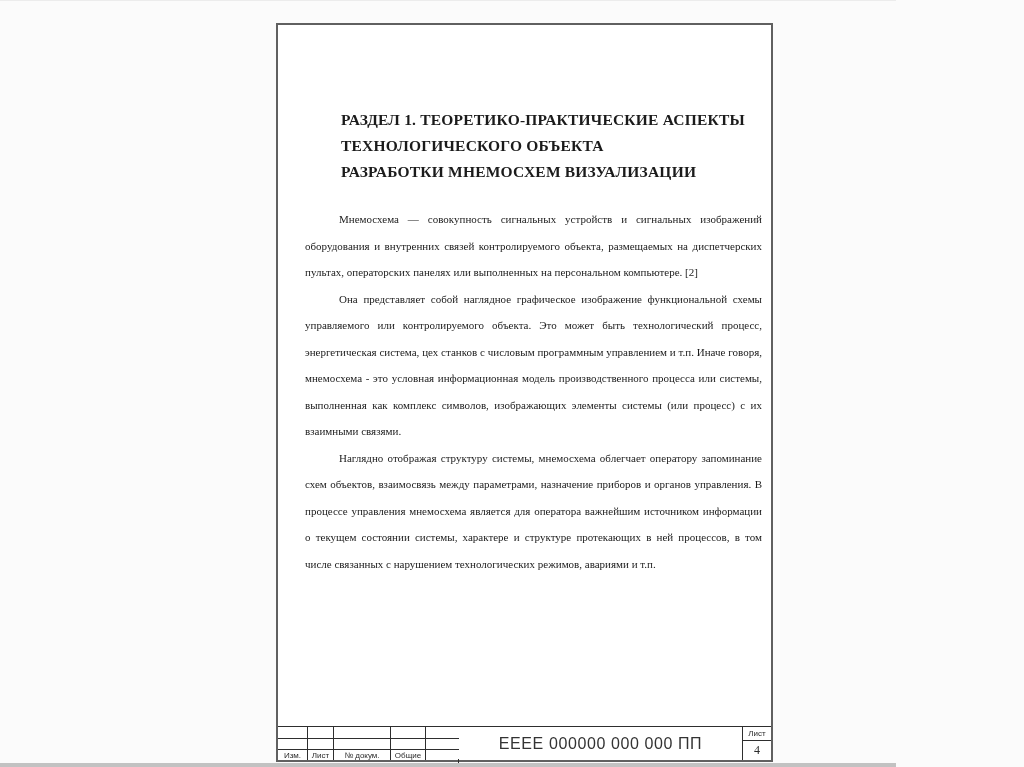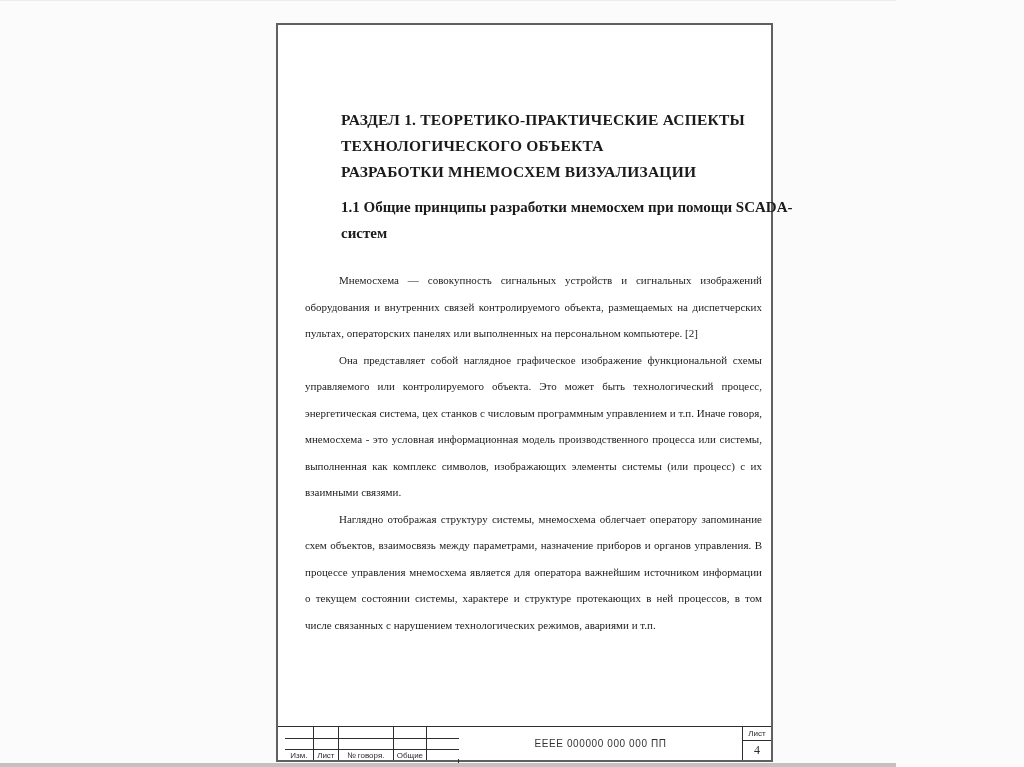--- a/index.html
+++ b/index.html
@@ -55,41 +55,41 @@
   .titleblock {
     position: absolute;
     left: 0; right: 0; bottom: 0;
     height: 34px;
     border-top: 1px solid #2e2e2e;
     display: flex;
     font-family: "Liberation Sans", "DejaVu Sans", sans-serif;
     color: #2b2b2b;
     background: #ffffff;
   }
-  .tb-left { width: 181px; display: flex; flex-direction: column; padding-left: 7px; }
+  .tb-left { width: 181px; display: flex; flex-direction: column; }
   .tb-row { display: flex; height: 11px; }
   .tb-row + .tb-row { border-top: 1px solid #2e2e2e; }
   .tb-row.labels { height: 11px; }
   .tb-cell {
     border-right: 1px solid #2e2e2e;
     height: 100%;
     display: flex; align-items: center; justify-content: center;
     font-size: 8px;
     white-space: nowrap;
     overflow: hidden;
   }
   .c-izm  { width: 30px; }
   .c-list { width: 26px; }
   .c-dok  { width: 57px; }
   .c-podp { width: 35px; }
   .c-data { width: 33px; margin-top: 32px; }
   .tb-center {
     flex: 1;
     display: flex; align-items: center; justify-content: center;
-    font-size: 10px;
+    font-size: 16px;
     letter-spacing: 0.6px;
     color: #333333;
     text-align: center;
   }
   .tb-right {
     width: 29px;
     border-left: 1px solid #2e2e2e;
     display: flex; flex-direction: column;
   }
   .tb-sheet-label {
@@ -113,24 +113,20 @@
   <div class="page-frame">
 
     <div class="content">
 
       <div class="section-heading">
         <div class="hl">РАЗДЕЛ 1. ТЕОРЕТИКО-ПРАКТИЧЕСКИЕ АСПЕКТЫ</div>
         <div class="hl">ТЕХНОЛОГИЧЕСКОГО ОБЪЕКТА</div>
         <div class="hl">РАЗРАБОТКИ МНЕМОСХЕМ ВИЗУАЛИЗАЦИИ</div>
       </div>
 
-      <div class="subsection-heading">
-        <div class="hl">1.1 Общие принципы разработки мнемосхем при помощи SCADA-</div>
-        <div class="hl">систем</div>
-      </div>
 
       <div class="body-text">
         <p>Мнемосхема — совокупность сигнальных устройств и сигнальных изображений оборудования и внутренних связей контролируемого объекта, размещаемых на диспетчерских пультах, операторских панелях или выполненных на персональном компьютере. [2]</p>
         <p>Она представляет собой наглядное графическое изображение функциональной схемы управляемого или контролируемого объекта. Это может быть технологический процесс, энергетическая система, цех станков с числовым программным управлением и т.п. Иначе говоря, мнемосхема - это условная информационная модель производственного процесса или системы, выполненная как комплекс символов, изображающих элементы системы (или процесс) с их взаимными связями.</p>
         <p>Наглядно отображая структуру системы, мнемосхема облегчает оператору запоминание схем объектов, взаимосвязь между параметрами, назначение приборов и органов управления. В процессе управления мнемосхема является для оператора важнейшим источником информации о текущем состоянии системы, характере и структуре протекающих в ней процессов, в том числе связанных с нарушением технологических режимов, авариями и т.п.</p>
 
       </div>
 
     </div>
 
@@ -147,21 +143,21 @@
         <div class="tb-row">
           <div class="tb-cell c-izm"></div>
           <div class="tb-cell c-list"></div>
           <div class="tb-cell c-dok"></div>
           <div class="tb-cell c-podp"></div>
           <div class="tb-cell c-data"></div>
         </div>
         <div class="tb-row labels">
           <div class="tb-cell c-izm">Изм.</div>
           <div class="tb-cell c-list">Лист</div>
-          <div class="tb-cell c-dok">№ говоря.</div>
+          <div class="tb-cell c-dok">№ докум.</div>
           <div class="tb-cell c-podp">Общие</div>
           <div class="tb-cell c-data">Дата</div>
         </div>
       </div>
 
       <div class="tb-center">ЕЕЕЕ 000000 000 000 ПП</div>
 
       <div class="tb-right">
         <div class="tb-sheet-label">Лист</div>
         <div class="tb-sheet-num">4</div>

